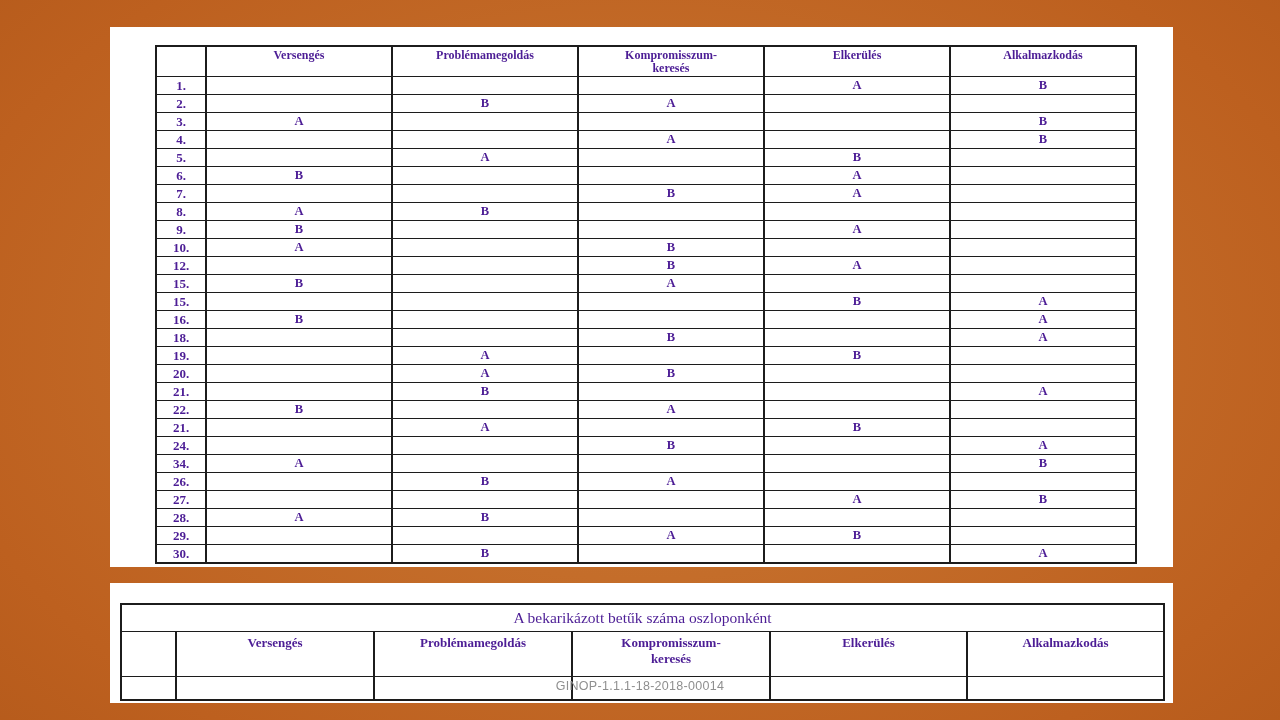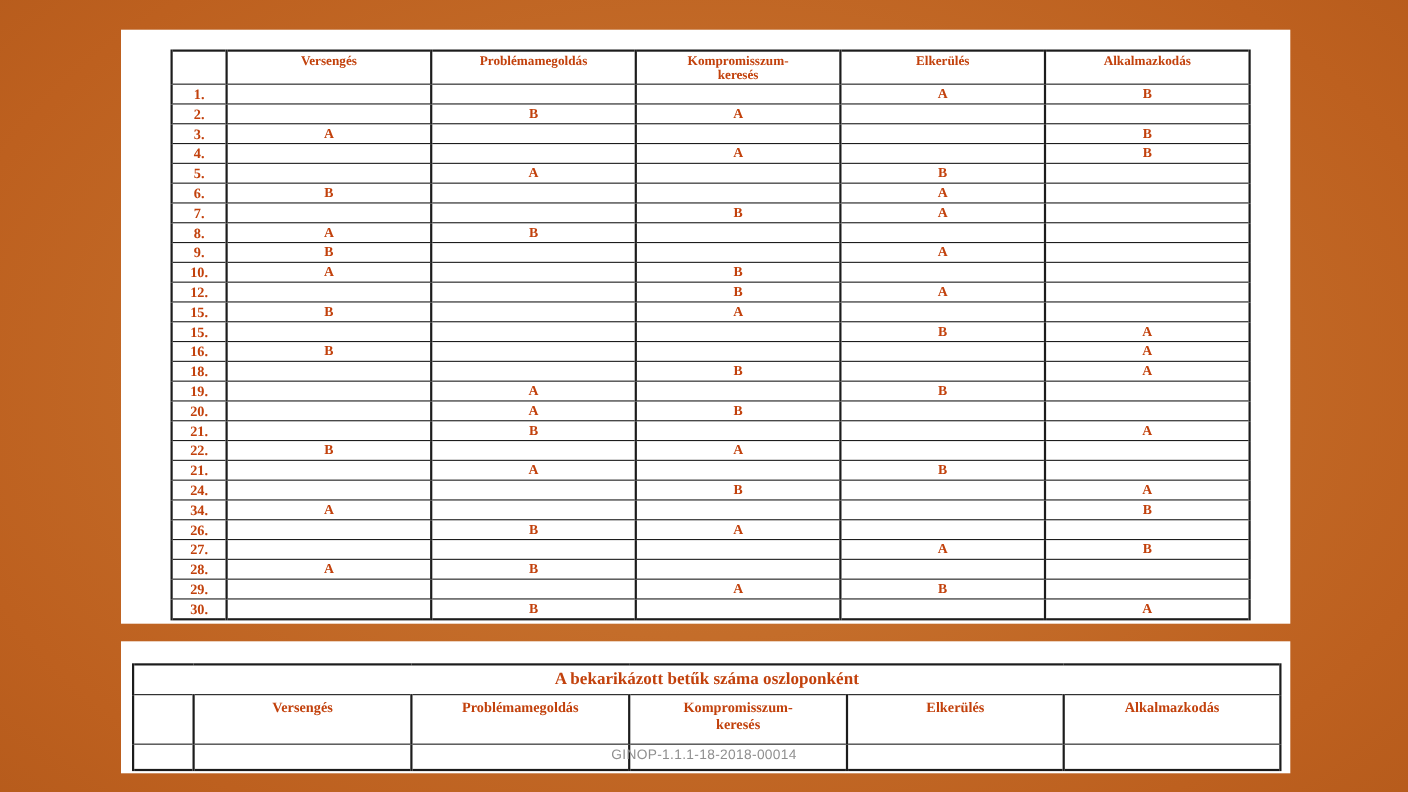--- a/index.html
+++ b/index.html
@@ -8,40 +8,40 @@
     font-family:"Liberation Serif","DejaVu Serif",serif;
   }
   .slide{
     position:relative;width:1280px;height:720px;
     background:radial-gradient(115% 135% at 50% 48%, #cb7a35 0%, #bd601f 48%, #9d4a10 100%);
   }
   .panel{position:absolute;background:#ffffff;}
   .panel-top{left:110px;top:27px;width:1063px;height:540px;}
   .panel-bottom{left:110px;top:583px;width:1063px;height:120px;}
 
-  table{border-collapse:collapse;table-layout:fixed;color:#c2410c;}
+  table{border-collapse:collapse;table-layout:fixed;color:#4c1d95;}
   .scoring{position:absolute;left:45px;top:18px;width:980px;border:2px solid #1c1c1c;}
   .scoring th,.scoring td{
     border:1px solid #1c1c1c;border-left-width:2px;border-right-width:2px;
     text-align:center;overflow:hidden;
   }
   .scoring thead th{
     height:26px;font-size:12px;line-height:13px;font-weight:bold;
     vertical-align:top;padding-top:2px;white-space:pre-line;
   }
   .scoring tbody td{height:15px;line-height:15px;font-size:12.5px;font-weight:bold;}
   .scoring td.rownum{font-size:13px;}
 
   .summary{position:absolute;left:10px;top:20px;width:1043px;border:2px solid #1c1c1c;}
   .summary th,.summary td{
     border:1px solid #1c1c1c;border-left-width:2px;border-right-width:2px;
     text-align:center;overflow:hidden;
   }
   .summary .title-cell{
-    height:24px;font-size:15.5px;font-weight:bold;line-height:24px;vertical-align:middle;
+    height:24px;font-size:15.5px;font-weight:normal;line-height:24px;vertical-align:middle;
   }
   .summary th{
     height:40px;font-size:13px;line-height:16px;font-weight:bold;
     vertical-align:top;padding-top:3px;white-space:pre-line;
   }
   .summary td.blank{height:20px;}
 
   .watermark{
     position:absolute;left:0;top:679px;width:1280px;text-align:center;
     font-family:"Liberation Sans","DejaVu Sans",sans-serif;

